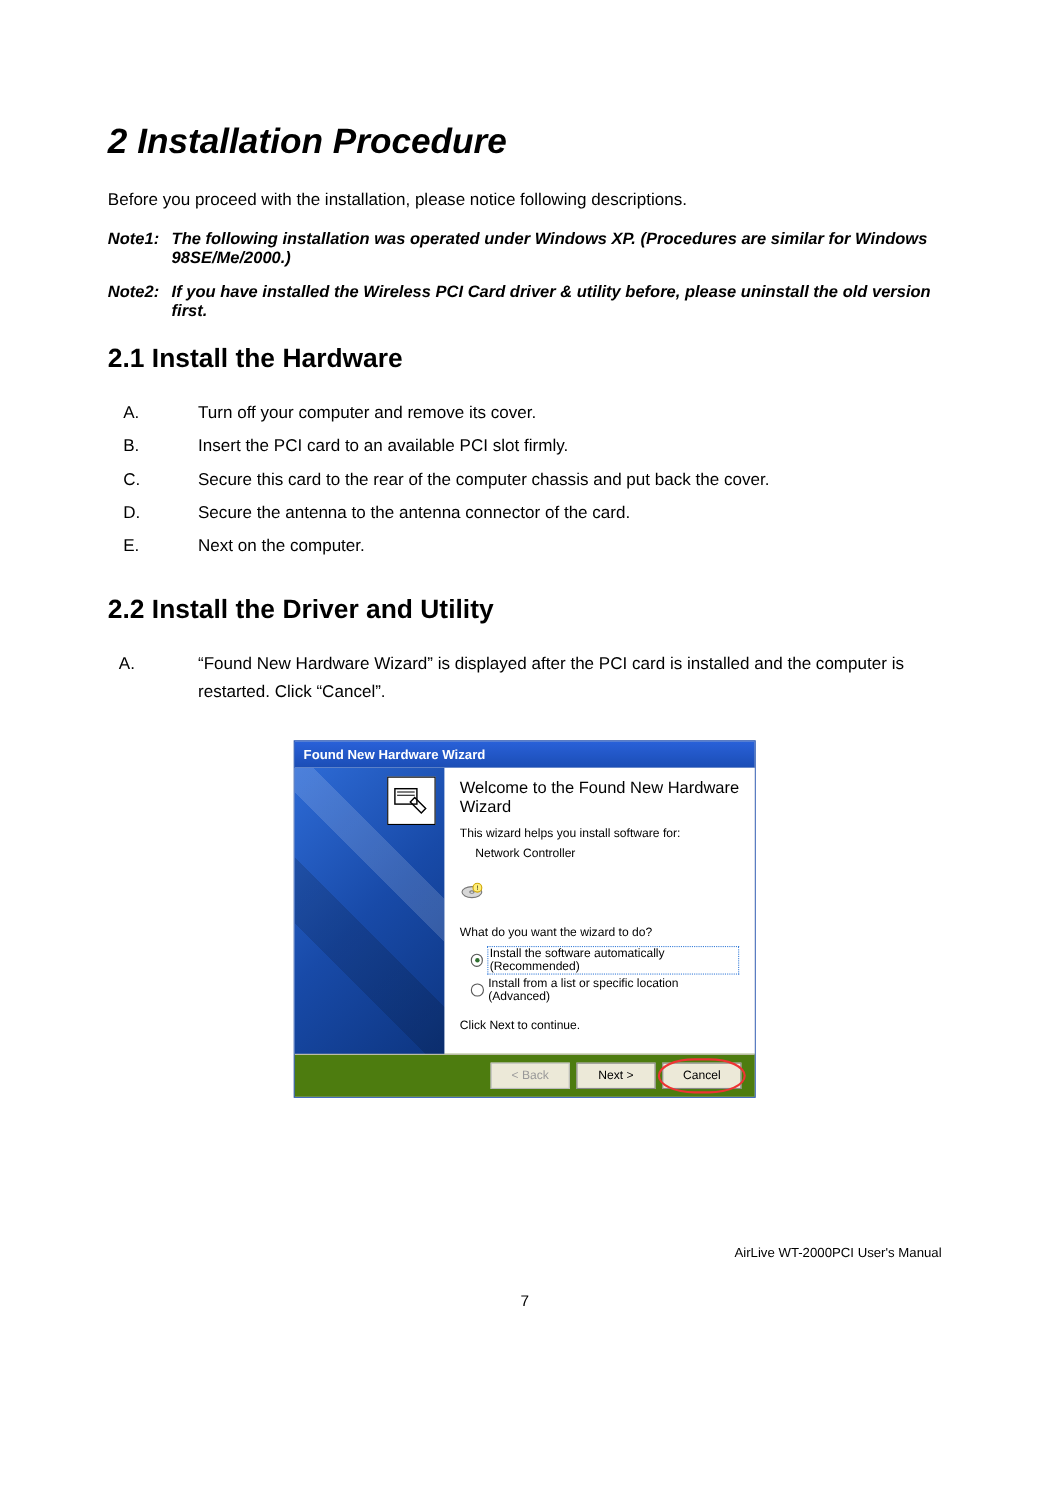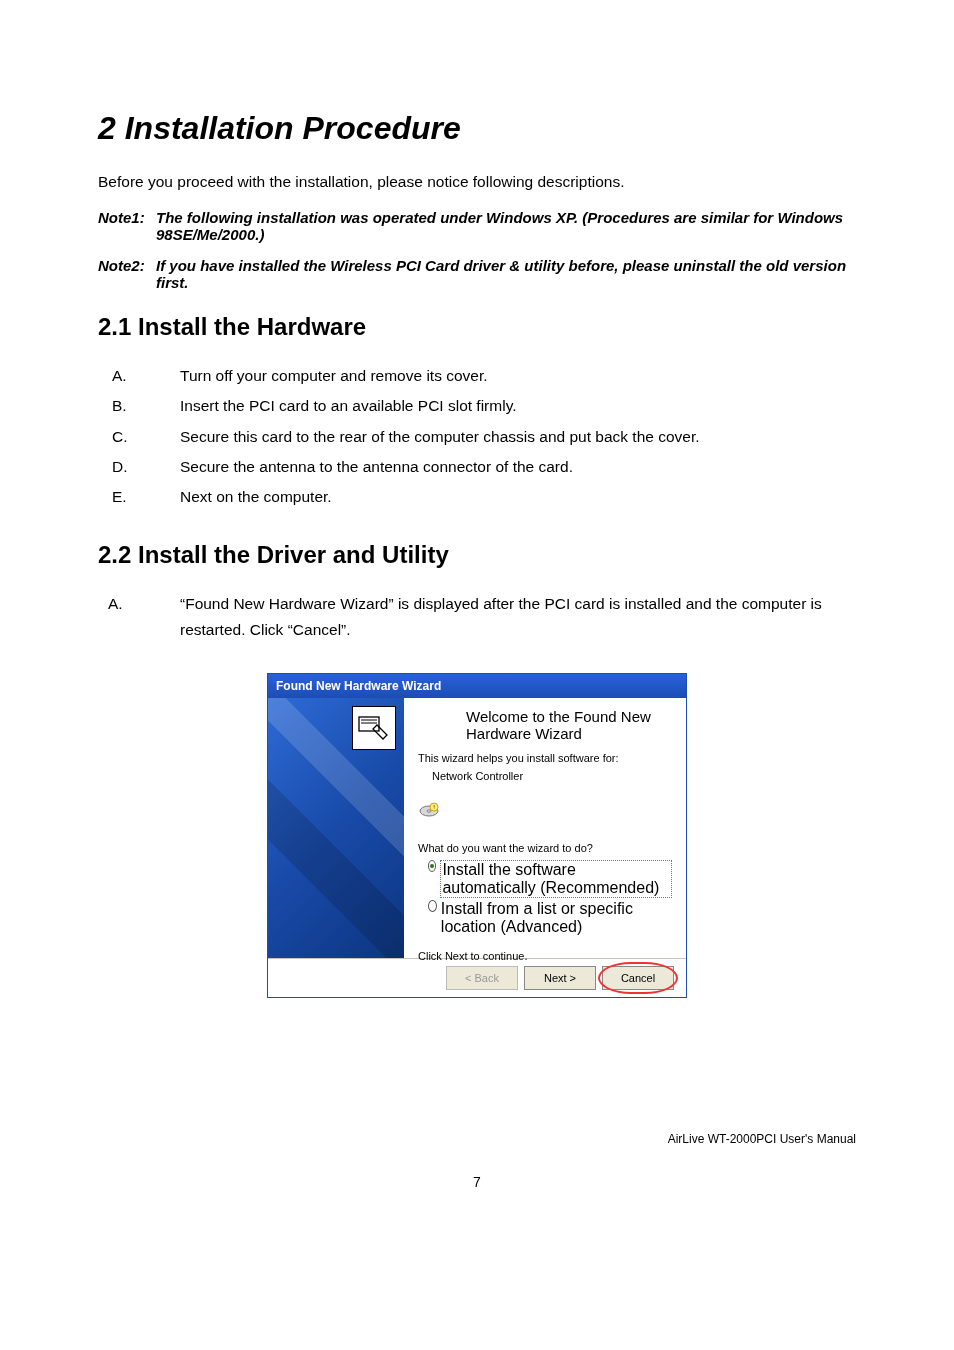--- a/index.html
+++ b/index.html
@@ -94,38 +94,38 @@
     position:absolute; inset:0;
     background:
       linear-gradient(45deg, transparent 60%, rgba(255,255,255,0.15) 60%, rgba(255,255,255,0.15) 70%, transparent 70%),
       linear-gradient(45deg, transparent 30%, rgba(0,0,0,0.15) 30%, rgba(0,0,0,0.15) 45%, transparent 45%);
   }
   .wizard-main {
     flex: 1;
     padding: 10px 14px 6px 14px;
     color:#000;
   }
-  .wizard-heading { font-size: 15px; margin-bottom: 10px; margin-left: 48px; }
+  .wizard-heading { font-size: 15px; margin-bottom: 10px; }
   .wizard-line { font-size: 11px; margin-bottom: 6px;}
   .wizard-device { font-size: 11px; margin-left: 14px; margin-bottom: 20px;}
   .wizard-cd-row { display:flex; align-items:flex-start; gap:8px; margin-bottom:18px;}
   .wizard-cd-icon { width:22px; height:22px; flex:0 0 22px;}
   .wizard-cd-text { font-size:11px; font-weight:bold;}
   .wizard-q { font-size:11px; margin-bottom:6px;}
-  .wizard-radio-row { display:flex; align-items:flex-start; gap:4px; font-size:16px; margin-left:10px; margin-bottom:2px;}
+  .wizard-radio-row { display:flex; align-items:center; gap:4px; font-size:11px; margin-left:10px; margin-bottom:2px;}
   .wizard-radio-dot {
     width:10px; height:10px; border:1px solid #555; border-radius:50%;
     display:inline-flex; align-items:center; justify-content:center;
   }
   .wizard-radio-dot.sel::after{ content:""; width:4px;height:4px;background:#2f6f2f;border-radius:50%;}
   .wizard-radio-label.sel { border:1px dotted #3a7fd9; padding:0 1px;}
   .wizard-cont { font-size:11px; margin-top:14px;}
   .wizard-buttons {
     height: 38px;
-    background:#ffffff;
+    background:#4d7c0f;
     border-top:1px solid #c8c4b6;
     display:flex; justify-content:flex-end; align-items:center;
     padding-right:12px; gap:6px;
   }
   .wz-btn {
     width:70px; height:22px; font-size:11px;
     background:#ece9d8; border:1px solid #888;
     display:flex;align-items:center;justify-content:center;
     color:#000;
   }

